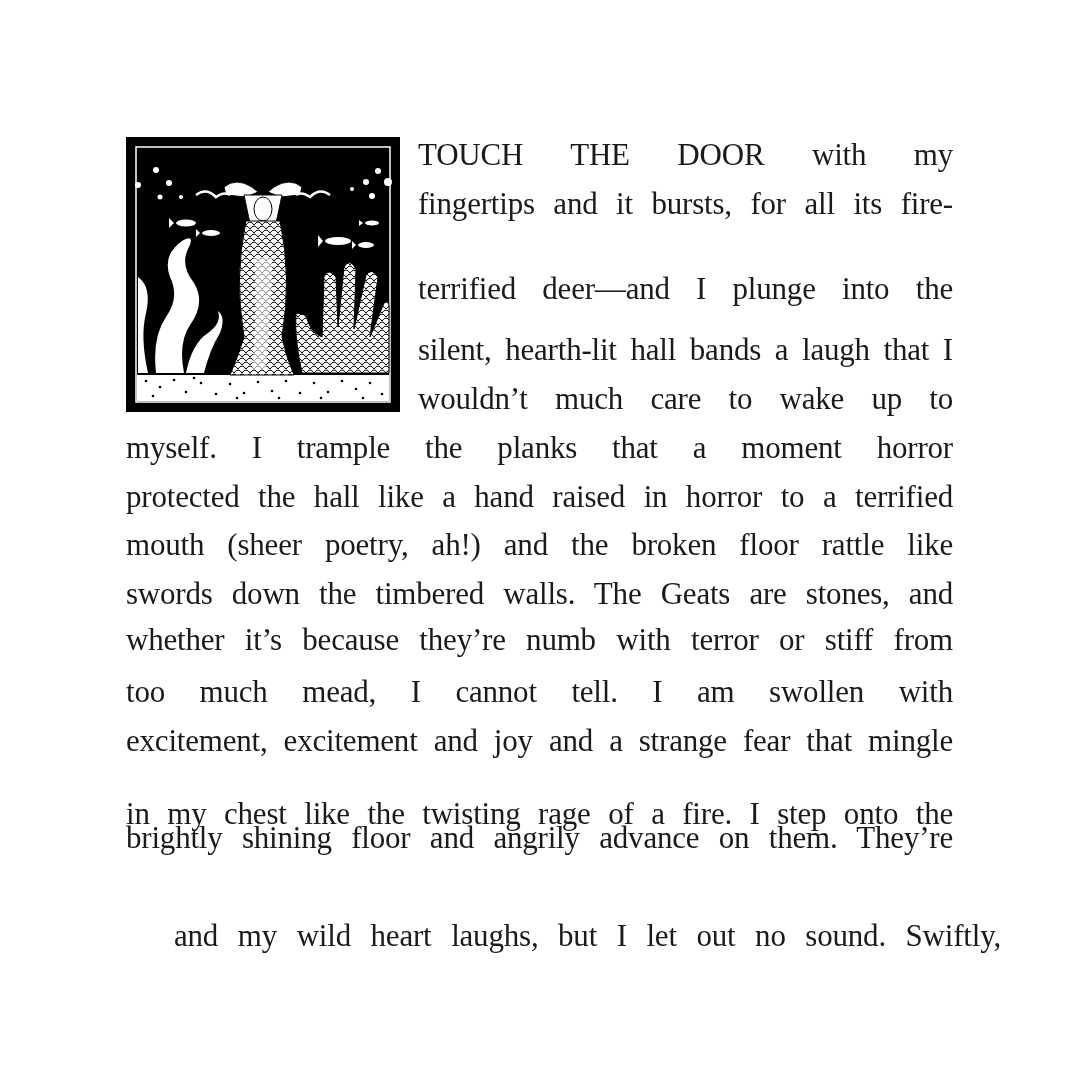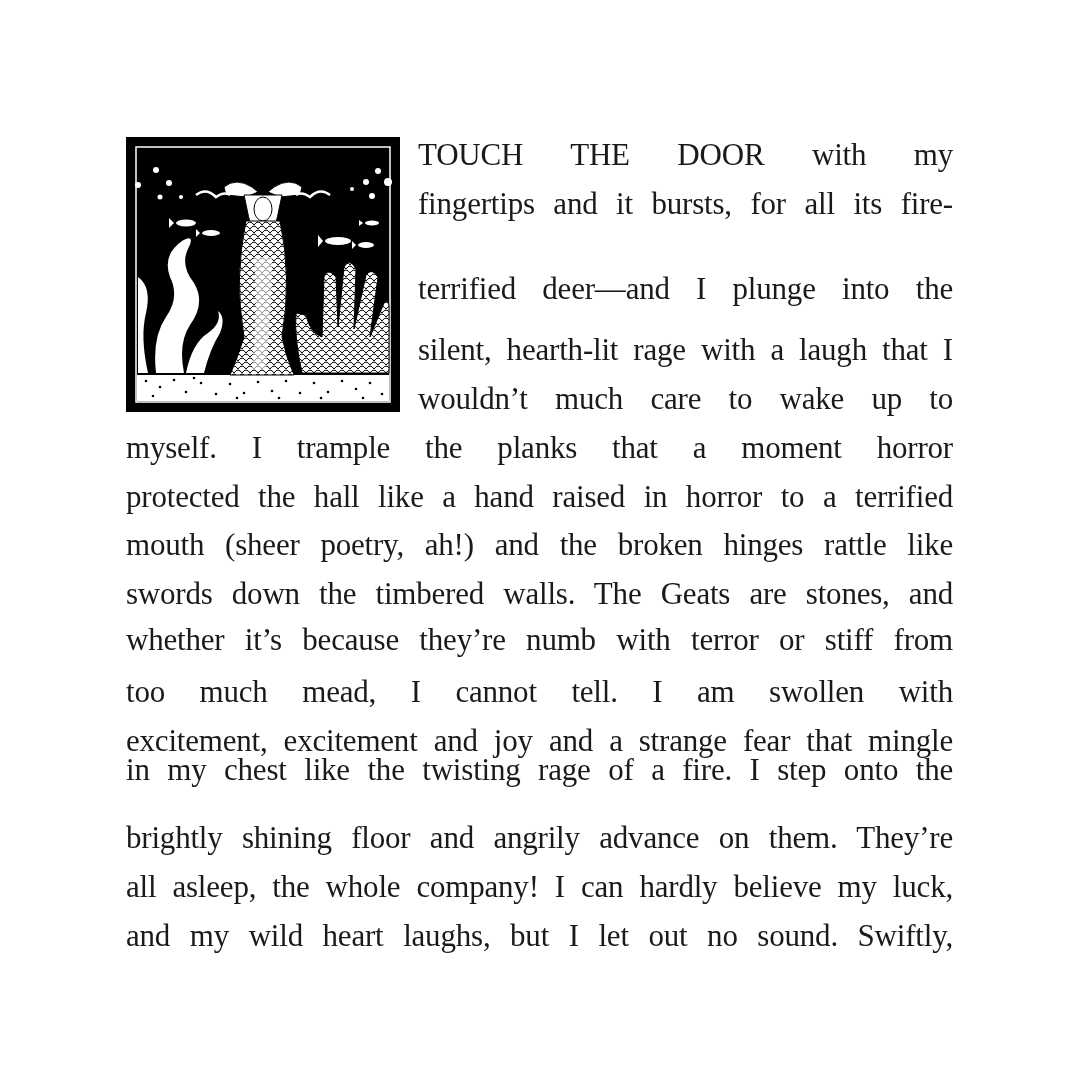--- a/index.html
+++ b/index.html
@@ -12,21 +12,21 @@
     background: #000; box-sizing: border-box;
   }
   .dropcap svg { display: block; width: 100%; height: 100%; }
   .line {
     position: absolute; height: 40px;
     font-family: "Liberation Serif", "DejaVu Serif", serif;
     font-size: 31px; line-height: 40px; color: #1a1a1a;
     text-align: justify; text-align-last: justify; white-space: nowrap;
     letter-spacing: -0.2px;
   }
-  .line.last { text-align-last: justify; }
+  .line.last { text-align-last: justify; margin-left: 48px; }
   .line.narrow { left: 418px; width: 535px; }
   .line.wide { left: 126px; width: 827px; }
   .line span { display: block; width: 100%; white-space: normal; text-align: justify; text-align-last: justify; }
 </style>
 </head>
 <body>
 
 <div class="page">
 
   <div class="dropcap">
@@ -119,52 +119,49 @@
   <div class="line narrow" style="top:135px">
       <span>TOUCH THE DOOR with my</span>
     </div>
   <div class="line narrow" style="top:184px">
       <span>fingertips and it bursts, for all its fire-</span>
     </div>
   <div class="line narrow" style="top:269px">
       <span>terrified deer—and I plunge into the</span>
     </div>
   <div class="line narrow" style="top:330px">
-      <span>silent, hearth-lit rage with a laugh that I</span>
+      <span>silent, hearth-lit hall bands a laugh that I</span>
     </div>
   <div class="line narrow" style="top:379px">
       <span>wouldn’t much care to wake up to</span>
     </div>
   <div class="line wide" style="top:428px">
       <span>myself. I trample the planks that a moment horror</span>
     </div>
   <div class="line wide" style="top:477px">
       <span>protected the hall like a hand raised in horror to a terrified</span>
     </div>
   <div class="line wide" style="top:525px">
-      <span>mouth (sheer poetry, ah!) and the broken hinges rattle like</span>
+      <span>mouth (sheer poetry, ah!) and the broken floor rattle like</span>
     </div>
   <div class="line wide" style="top:574px">
       <span>swords down the timbered walls. The Geats are stones, and</span>
     </div>
   <div class="line wide" style="top:620px">
       <span>whether it’s because they’re numb with terror or stiff from</span>
     </div>
   <div class="line wide" style="top:672px">
       <span>too much mead, I cannot tell. I am swollen with</span>
     </div>
   <div class="line wide" style="top:721px">
       <span>excitement, excitement and joy and a strange fear that mingle</span>
     </div>
-  <div class="line wide" style="top:750px">
+  <div class="line wide" style="top:794px">
       <span>in my chest like the twisting rage of a fire. I step onto the</span>
     </div>
   <div class="line wide" style="top:818px">
       <span>brightly shining floor and angrily advance on them. They’re</span>
-    </div>
-  <div class="line wide" style="top:867px">
-      <span>all asleep, the whole company! I can hardly believe my luck,</span>
     </div>
   <div class="line wide last" style="top:916px">
       <span>and my wild heart laughs, but I let out no sound. Swiftly,</span>
     </div>
 
 </div>
 
 </body></html>

